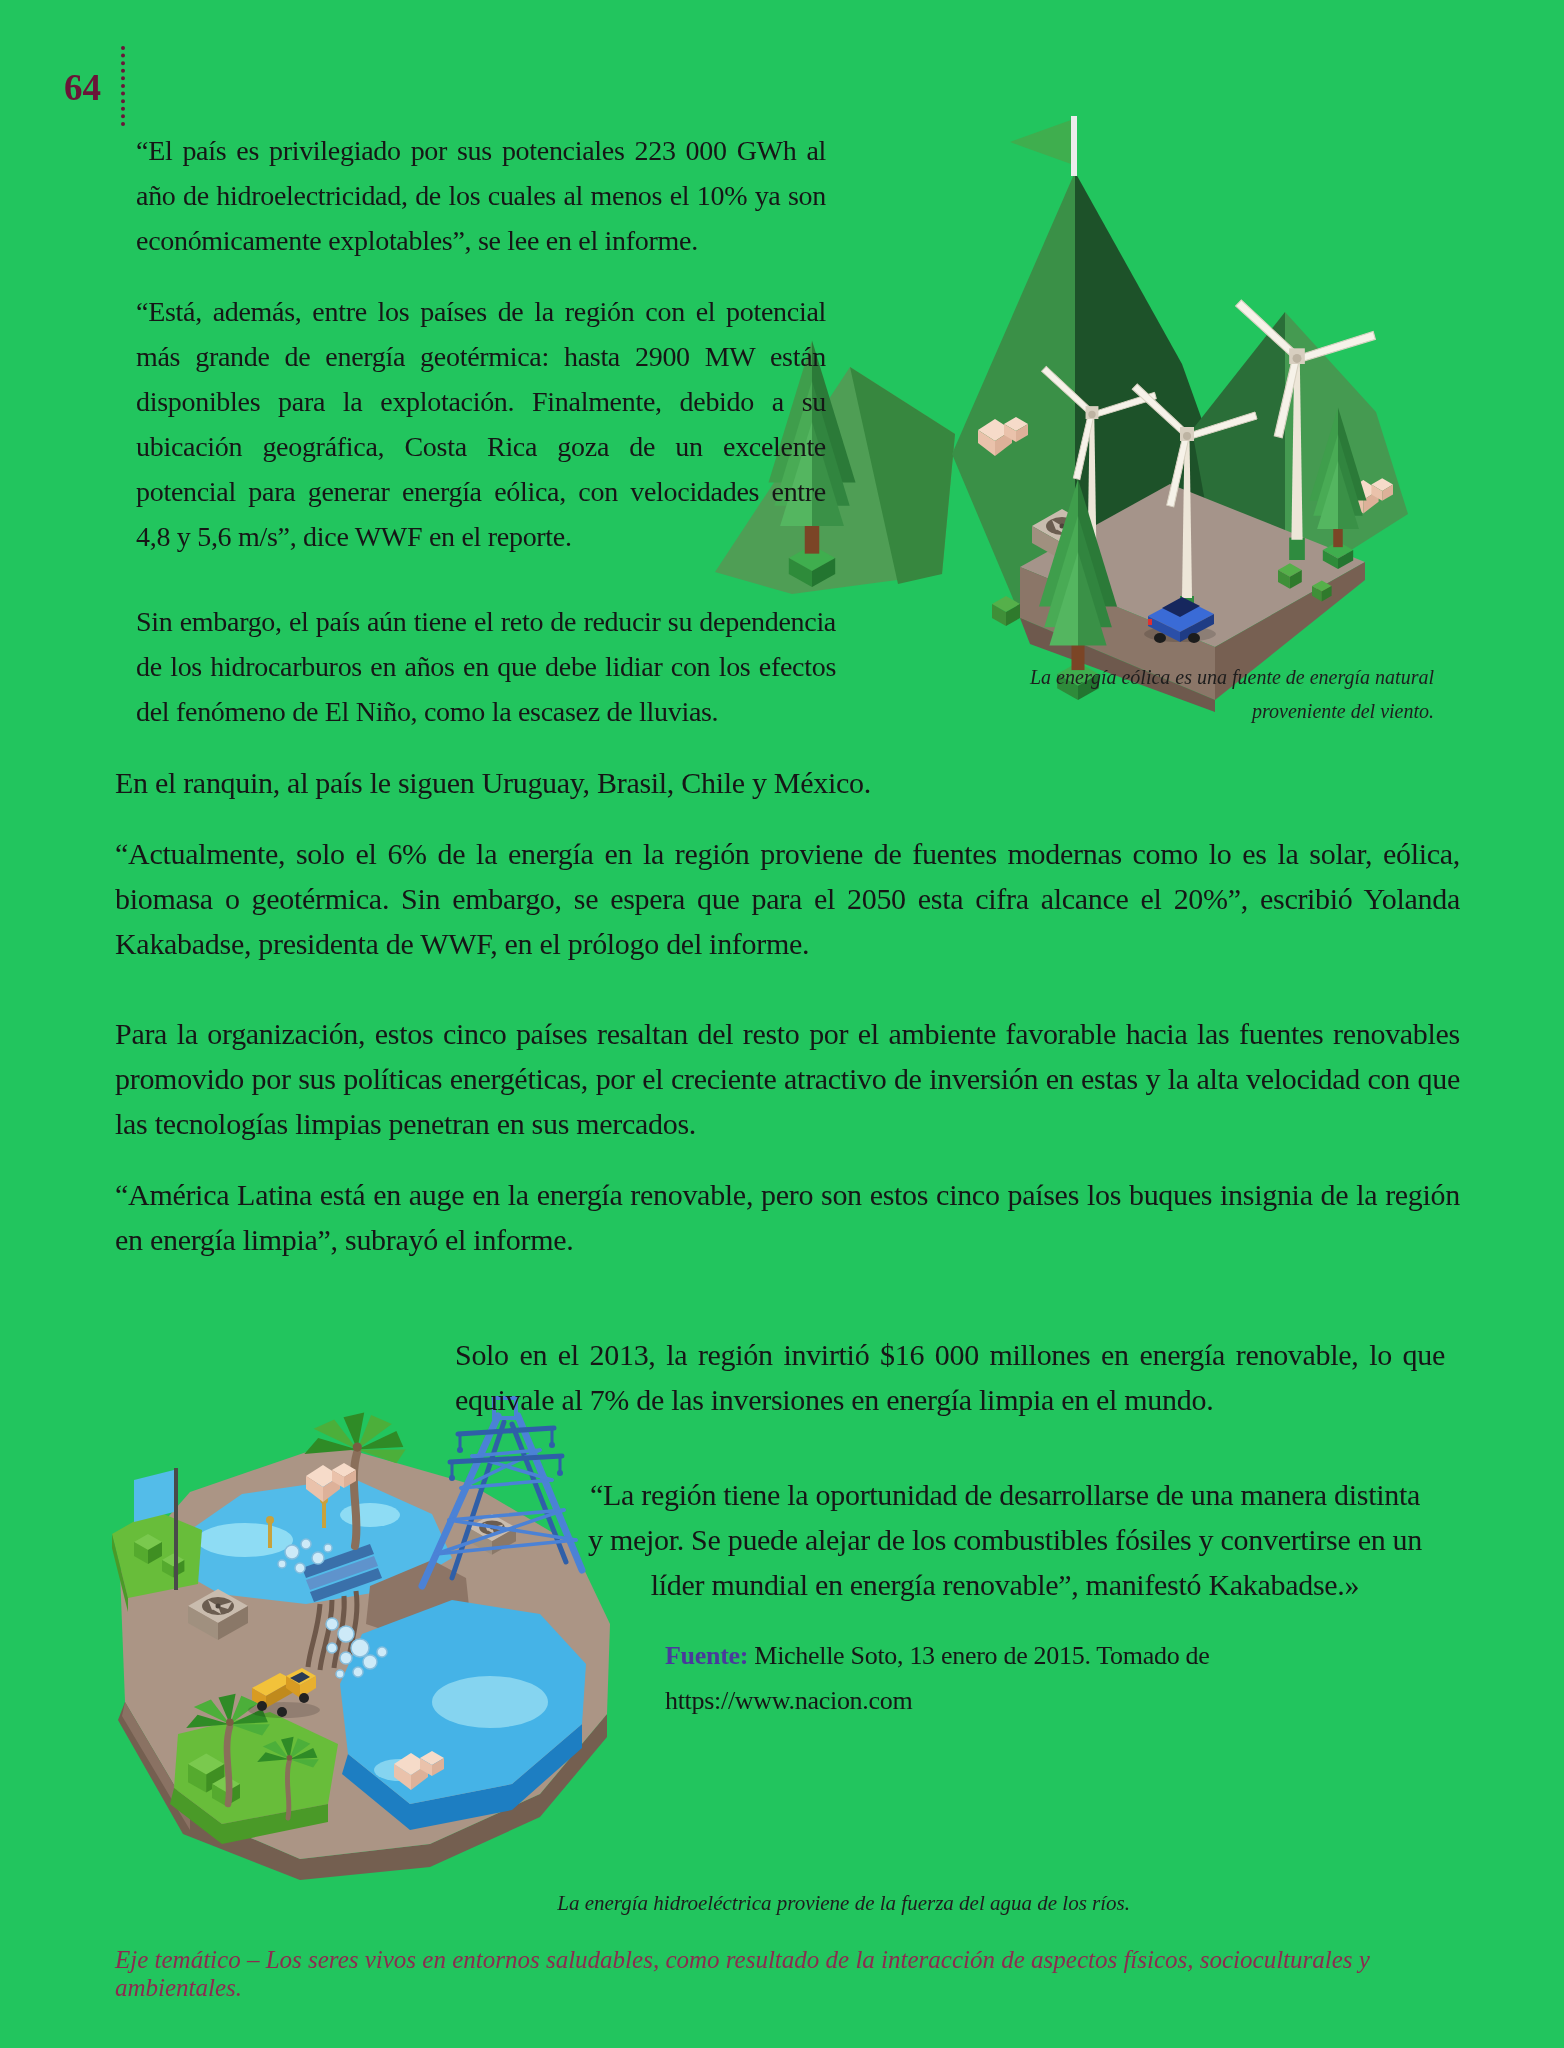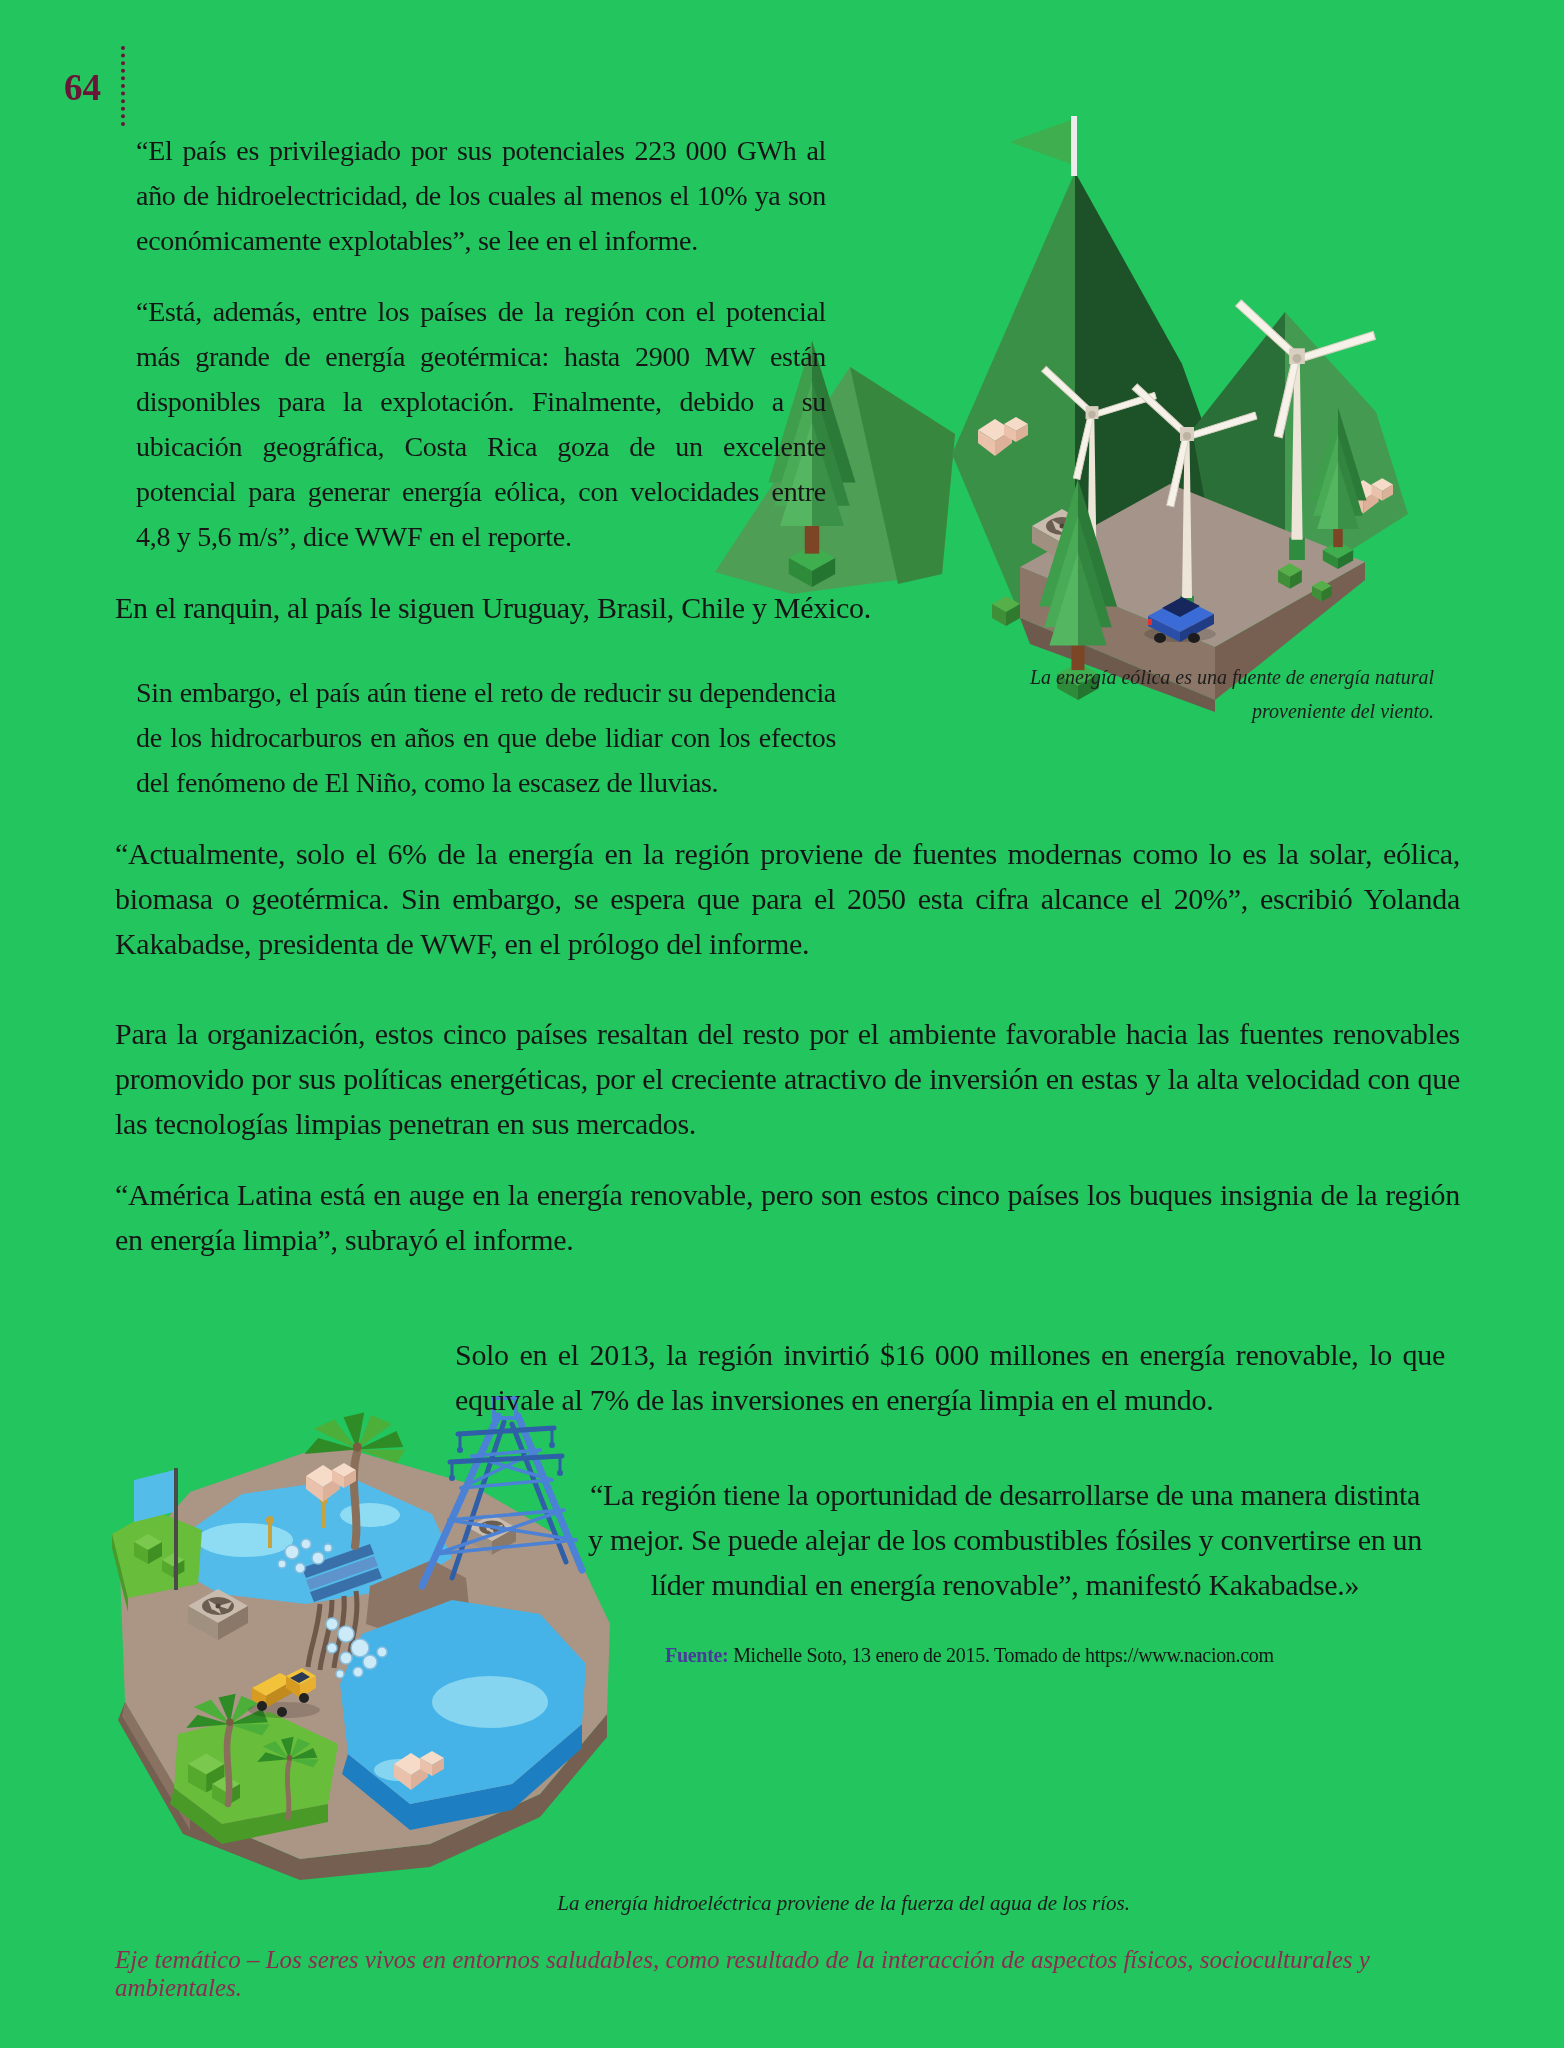--- a/index.html
+++ b/index.html
@@ -9,21 +9,21 @@
   .dotrule{position:absolute;left:121px;top:46px;height:80px;width:0;border-left:4px dotted #6a1638;}
   .content{position:absolute;left:115px;top:128px;width:1345px;}
   .para{font-size:30px;line-height:45px;text-align:justify;letter-spacing:-0.3px;
         margin:0 0 26px 0;color:#161616;}
   .narrow{width:690px;font-size:28px;margin-left:21px;}
   .gap-top{margin-top:40px;}
   .oneline{width:1050px;text-align:left;}
   .wide{width:1345px;}
   .indent-block{margin-left:340px;width:990px;margin-top:70px;}
   .quote-block{margin-left:470px;width:840px;text-align:center;margin-top:50px;}
-  .source-line{margin-left:550px;width:780px;font-size:20px;line-height:45px;margin-top:24px;
+  .source-line{margin-left:550px;width:780px;font-size:26px;line-height:45px;margin-top:24px;
                text-align:left;letter-spacing:-0.3px;}
   .source-label{color:#4a3a9c;font-weight:bold;}
   .caption{font-style:italic;color:#1d1d1d;}
   .caption-wind{position:absolute;left:989px;top:660px;width:445px;text-align:right;
                 font-size:20px;line-height:34px;}
   .caption-hydro{position:absolute;left:90px;top:1886px;width:1040px;text-align:right;
                  font-size:21px;line-height:34px;}
   .footer{position:absolute;left:115px;top:1946px;width:1345px;font-style:italic;
           font-size:25px;color:#8d2b50;}
   .fig-wind{position:absolute;left:700px;top:112px;width:765px;height:620px;}
@@ -286,22 +286,22 @@
           <circle cx="482" cy="73" r="3"></circle>
         <circle cx="382" cy="106" r="3"></circle>
           <circle cx="490" cy="101" r="3"></circle>
       </g>
     </g>
   </svg>
 
   <div class="content">
     <p class="para narrow">“El país es privilegiado por sus potenciales 223 000 GWh al año de hidroelectricidad, de los cuales al menos el 10% ya son económicamente explotables”, se lee en el informe.</p>
     <p class="para narrow">“Está, además, entre los países de la región con el potencial más grande de energía geotérmica: hasta 2900 MW están disponibles para la explotación. Finalmente, debido a su ubicación geográfica, Costa Rica goza de un excelente potencial para generar energía eólica, con velocidades entre 4,8 y 5,6 m/s”, dice WWF en el reporte.</p>
+    <p class="para narrow gap-top" style="width:700px">Sin embargo, el país aún tiene el reto de reducir su dependencia de los hidrocarburos en años en que debe lidiar con los efectos del fenómeno de El Niño, como la escasez de lluvias.</p>
     <p class="para oneline">En el ranquin, al país le siguen Uruguay, Brasil, Chile y México.</p>
-    <p class="para narrow gap-top" style="width:700px">Sin embargo, el país aún tiene el reto de reducir su dependencia de los hidrocarburos en años en que debe lidiar con los efectos del fenómeno de El Niño, como la escasez de lluvias.</p>
     <p class="para wide">“Actualmente, solo el 6% de la energía en la región proviene de fuentes modernas como lo es la solar, eólica, biomasa o geotérmica. Sin embargo, se espera que para el 2050 esta cifra alcance el 20%”, escribió Yolanda Kakabadse, presidenta de WWF, en el prólogo del informe.</p>
     <p class="para wide" style="margin-top:45px">Para la organización, estos cinco países resaltan del resto por el ambiente favorable hacia las fuentes renovables promovido por sus políticas energéticas, por el creciente atractivo de inversión en estas y la alta velocidad con que las tecnologías limpias penetran en sus mercados.</p>
     <p class="para wide" style="">“América Latina está en auge en la energía renovable, pero son estos cinco países los buques insignia de la región en energía limpia”, subrayó el informe.</p>
     <p class="para indent-block">Solo en el 2013, la región invirtió $16 000 millones en energía renovable, lo que equivale al 7% de las inversiones en energía limpia en el mundo.</p>
     <p class="para quote-block">“La región tiene la oportunidad de desarrollarse de una manera distinta y mejor. Se puede alejar de los combustibles fósiles y convertirse en un líder mundial en energía renovable”, manifestó Kakabadse.»</p>
     <p class="source-line"><span class="source-label">Fuente:</span><span> Michelle Soto, 13 enero de 2015. Tomado de https://www.nacion.com</span></p>
   </div>
 
   <div class="caption caption-wind">La energía eólica es una fuente de energía natural proveniente del viento.</div>
   <div class="caption caption-hydro">La energía hidroeléctrica proviene de la fuerza del agua de los ríos.</div>

